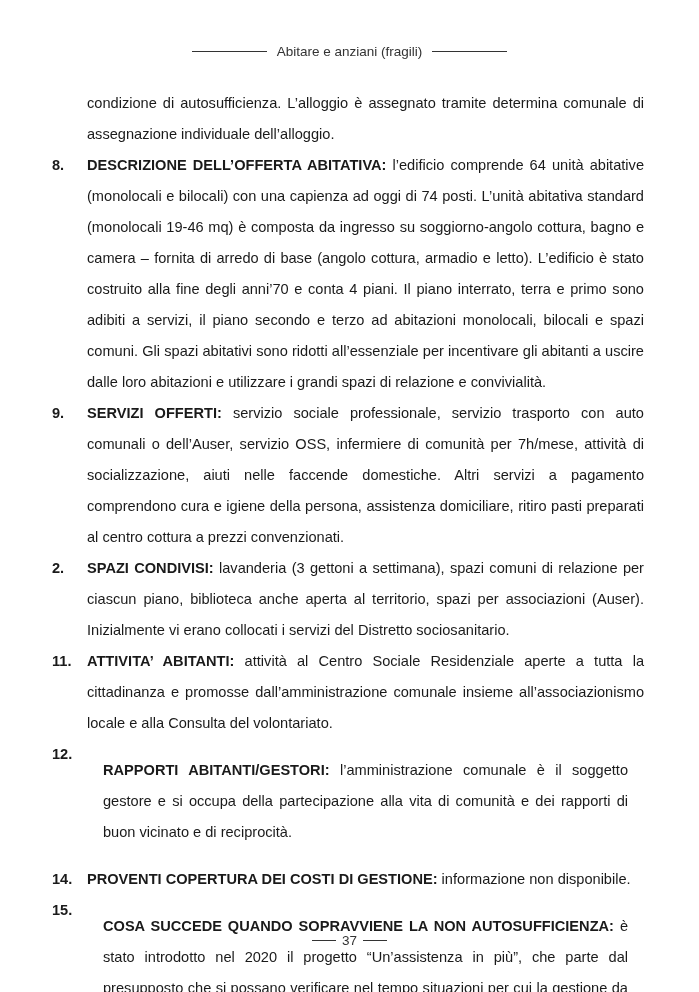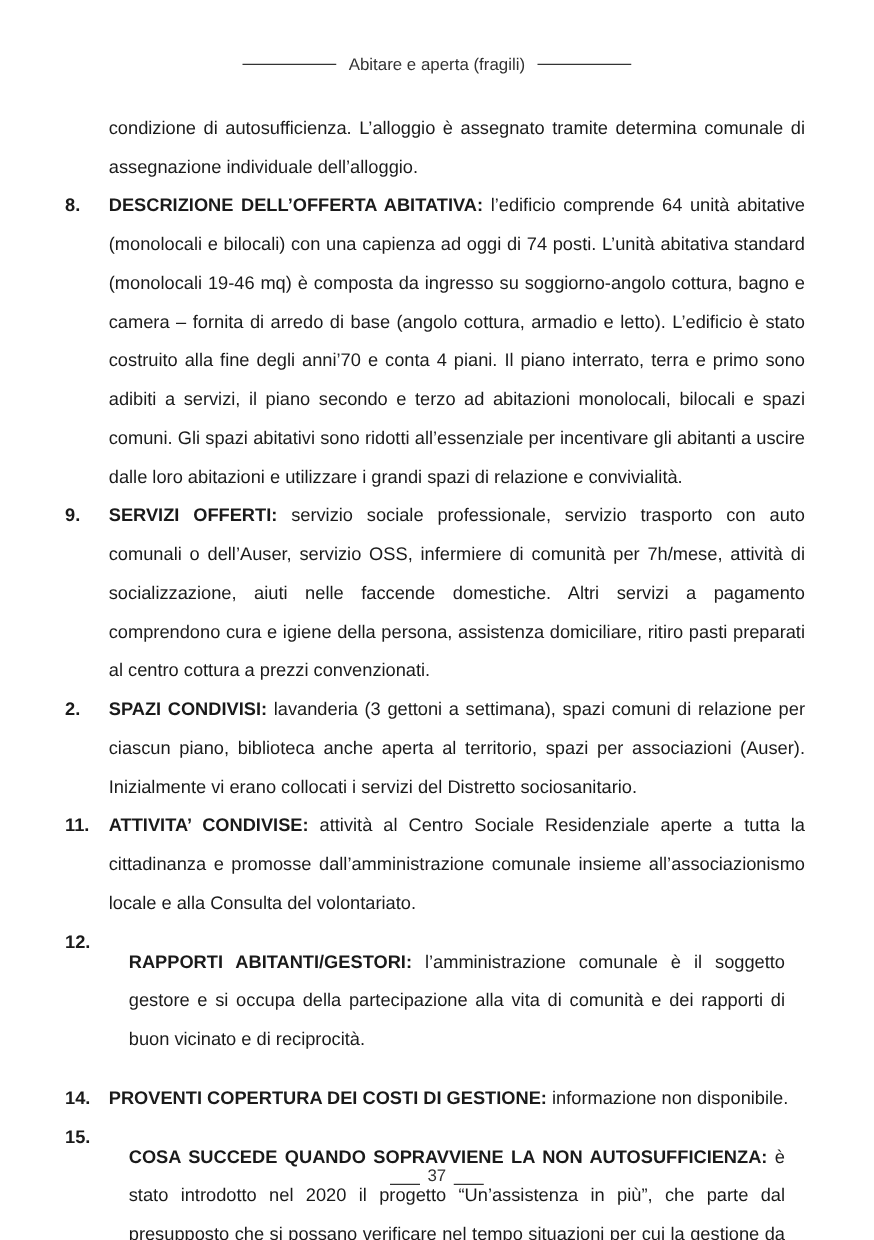--- a/index.html
+++ b/index.html
@@ -17,31 +17,31 @@
     position: absolute; top: 88px; left: 52px; width: 592px;
     font-size: 14.6px; line-height: 31px;
   }
   .para { text-align: justify; padding-left: 35px; margin: 0; }
   .item { display: flex; margin: 0; }
   .item .num { width: 35px; flex: 0 0 35px; font-weight: bold; }
   .item .body { flex: 1; text-align: justify; }
   .item .head { font-weight: bold; }
   .folio {
     position: absolute; top: 933px; left: 0; width: 699px;
-    display: flex; justify-content: center; align-items: flex-end;
+    display: flex; justify-content: center; align-items: center;
     font-size: 13.5px; color: #333;
   }
   .folio .rule { width: 24px; height: 1px; background: #333; margin: 0 6px; }
 </style>
 </head>
 <body>
 
 <div class="running-head">
   <span class="rule"></span>
-  <span>Abitare e aperta (fragili)</span>
+  <span>Abitare e anziani (fragili)</span>
   <span class="rule"></span>
 </div>
 
 <div class="content">
   <p class="para">condizione di autosufficienza. L’alloggio è assegnato tramite determina comunale di assegnazione individuale dell’alloggio.</p>
 
   <div class="item">
     <span class="num">8.</span>
     <p class="body" style="margin:0"><span class="head">DESCRIZIONE DELL’OFFERTA ABITATIVA:</span><span> l’edificio comprende 64 unità abitative (monolocali e bilocali) con una capienza ad oggi di 74 posti. L’unità abitativa standard (monolocali 19-46 mq) è composta da ingresso su soggiorno-angolo cottura, bagno e camera – fornita di arredo di base  (angolo cottura, armadio e letto). L’edificio è stato costruito alla fine degli anni’70 e conta  4 piani. Il piano interrato, terra e primo sono adibiti a servizi, il piano secondo e terzo ad abitazioni monolocali, bilocali e spazi comuni. Gli spazi abitativi sono ridotti all’essenziale per incentivare gli abitanti a uscire dalle loro abitazioni e utilizzare i grandi spazi di relazione e convivialità.</span></p>
   </div>
@@ -51,21 +51,21 @@
     <p class="body" style="margin:0"><span class="head">SERVIZI OFFERTI:</span><span> servizio sociale professionale, servizio trasporto con auto comunali o dell’Auser, servizio OSS, infermiere di comunità per 7h/mese, attività di socializzazione, aiuti nelle faccende domestiche. Altri servizi a pagamento comprendono cura e igiene della persona, assistenza domiciliare, ritiro pasti preparati al centro cottura a prezzi convenzionati.</span></p>
   </div>
 
   <div class="item">
     <span class="num">2.</span>
     <p class="body" style="margin:0"><span class="head">SPAZI CONDIVISI:</span><span> lavanderia (3 gettoni a settimana), spazi comuni di relazione per ciascun piano, biblioteca anche aperta al territorio, spazi per associazioni (Auser). Inizialmente vi erano collocati i servizi del Distretto sociosanitario.</span></p>
   </div>
 
   <div class="item">
     <span class="num">11.</span>
-    <p class="body" style="margin:0"><span class="head">ATTIVITA’ CONDIVISE:</span><span> attività al Centro Sociale Residenziale aperte a tutta la cittadinanza e promosse dall’amministrazione comunale insieme all’associazionismo locale e alla Consulta del volontariato.</span></p>
+    <p class="body" style="margin:0"><span class="head">ATTIVITA’ ABITANTI:</span><span> attività al Centro Sociale Residenziale aperte a tutta la cittadinanza e promosse dall’amministrazione comunale insieme all’associazionismo locale e alla Consulta del volontariato.</span></p>
   </div>
 
   <div class="item">
     <span class="num">12.</span>
     <p class="body" style="margin:16px"><span class="head">RAPPORTI ABITANTI/GESTORI:</span><span> l’amministrazione comunale è il soggetto gestore e si occupa della partecipazione alla vita di comunità e dei rapporti di buon vicinato e di reciprocità.</span></p>
   </div>
 
 
   <div class="item">
     <span class="num">14.</span>

